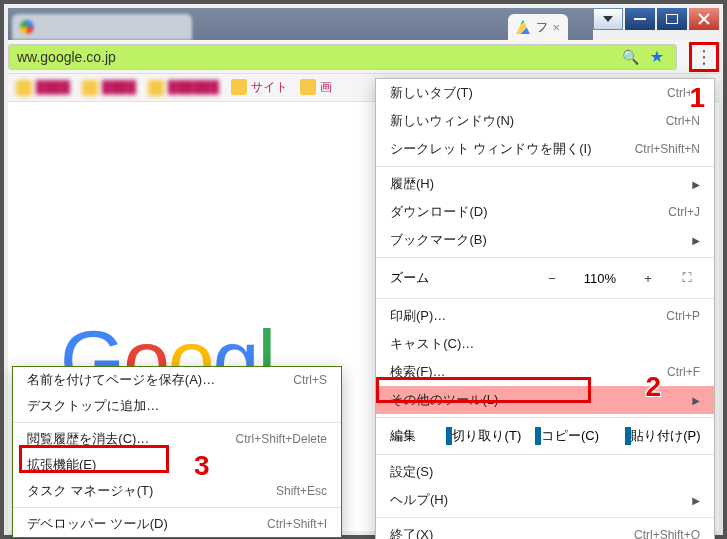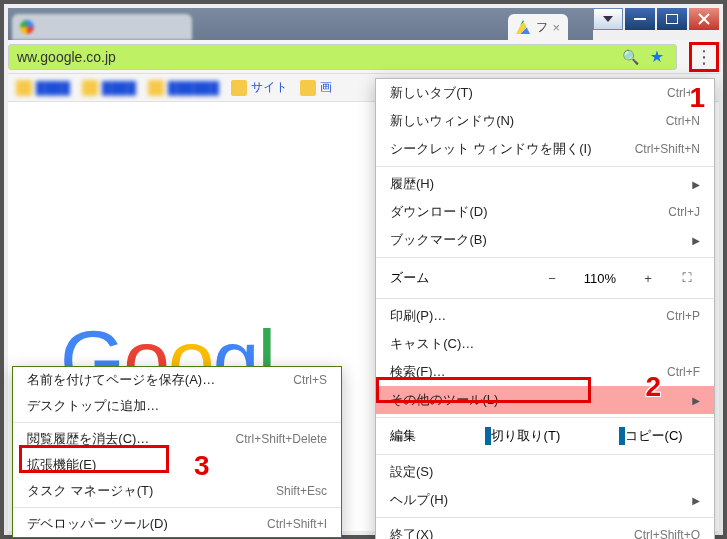--- a/index.html
+++ b/index.html
@@ -24,42 +24,42 @@
   .toolbar { position:absolute; top:36px; left:4px; right:4px; height:34px; background:#f5f5f5; display:flex; align-items:center; border-bottom:1px solid #ddd;}
   .urlbox { flex:1; height:26px; border:1px solid #ccc; border-radius:3px; background:#bef264; display:flex; align-items:center; padding:0 8px; font-size:14px; color:#333; margin-right:12px;}
   .url-actions{ display:flex; align-items:center; gap:10px; margin-right:4px;}
   .star{ color:#1a73e8; font-size:16px;}
   .zoomicon{ color:#555; font-size:14px;}
   .menu-btn{ width:30px;height:30px; display:flex; align-items:center; justify-content:center; font-size:18px; color:#555;}
   .menu-btn-box{ border:3px solid #e20000; }
 
   
   .bookmarks { position:absolute; top:70px; left:4px; right:4px; height:28px; background:#f5f5f5; border-bottom:1px solid #e1e1e1; display:flex; align-items:center; padding:0 8px; gap:12px;}
-  .bm{ display:flex; align-items:center; gap:4px; font-size:12px; color:#1d4ed8;}
+  .bm{ display:flex; align-items:flex-start; gap:4px; font-size:12px; color:#be185d;}
   .bm .ic{width:16px;height:16px;background:#f7c948;border-radius:2px;}
   .bm.blur{ filter:blur(2px);}
   
   
   .page { position:absolute; top:98px; left:4px; right:4px; bottom:4px; background:#fff;}
   .googlelogo{ position:absolute; top:210px; left:52px; font-size:84px; font-weight:500; letter-spacing:-2px; color:#4285F4;}
   .googlelogo .r{color:#EA4335}.googlelogo .y{color:#FBBC05}.googlelogo .b{color:#4285F4}.googlelogo .g{color:#34A853}
 
   
   .mainmenu{ position:absolute; top:74px; right:8px; width:340px; background:#fff; border:1px solid #bbb; box-shadow:0 4px 16px rgba(0,0,0,.25); font-size:13px;}
   .mrow{ display:flex; align-items:center; justify-content:space-between; height:28px; padding:4px 14px; color:#222;}
   .mrow.sel{ background:#fca5a5;}
   .shortcut{ color:#777; font-size:12px;}
   .sep{ height:1px; background:#e3e3e3; margin:3px 0;}
   .caret{ color:#555; font-size:10px;}
   .zoomrow{ display:flex; align-items:center; height:34px; padding:0 14px; gap:16px;}
   .zoomrow .zlabel{flex:1;}
   .zoomrow .zbtn{ width:24px; text-align:center; color:#444;}
   .zoomrow .zpct{ width:40px; text-align:center;}
   .fs{letter-spacing:2px;}
-  .editrow{ display:flex; height:30px; align-items:center;gap:39px;}
+  .editrow{ display:flex; height:30px; align-items:center;}
   .editrow .edlabel{ width:70px; padding-left:14px;}
   .editrow .edbtn{ flex:1; text-align:left; border-left:6px solid #0369a1;}
   .red-box-2{ position:absolute; top:298px; left:0; width:215px; height:26px; border:3px solid #e20000; pointer-events:none;}
 
   
   .submenu{ position:absolute; top:362px; left:8px; width:330px; background:#fff; border:1px solid #4d7c0f; box-shadow:0 4px 16px rgba(0,0,0,.25); font-size:13px;}
   .submenu .mrow{height:26px;}
   .red-box-3{ position:absolute; top:78px; left:6px; width:150px; height:28px; border:3px solid #e20000; pointer-events:none;}
 
   
@@ -199,20 +199,21 @@
       </div>
     <div class="mrow sel">
         <span>その他のツール(L)</span>
         <span class="caret">▶</span>
       </div>
     <div class="sep"></div>
     <div class="editrow">
       <span class="edlabel">編集</span>
       <span class="edbtn">切り取り(T)</span>
       <span class="edbtn">コピー(C)</span>
+      <span class="edbtn">貼り付け(P)</span>
     </div>
     <div class="sep"></div>
     <div class="mrow">
         <span>設定(S)</span>
       </div>
     <div class="mrow">
         <span>ヘルプ(H)</span>
         <span class="caret">▶</span>
       </div>
     <div class="sep"></div>

